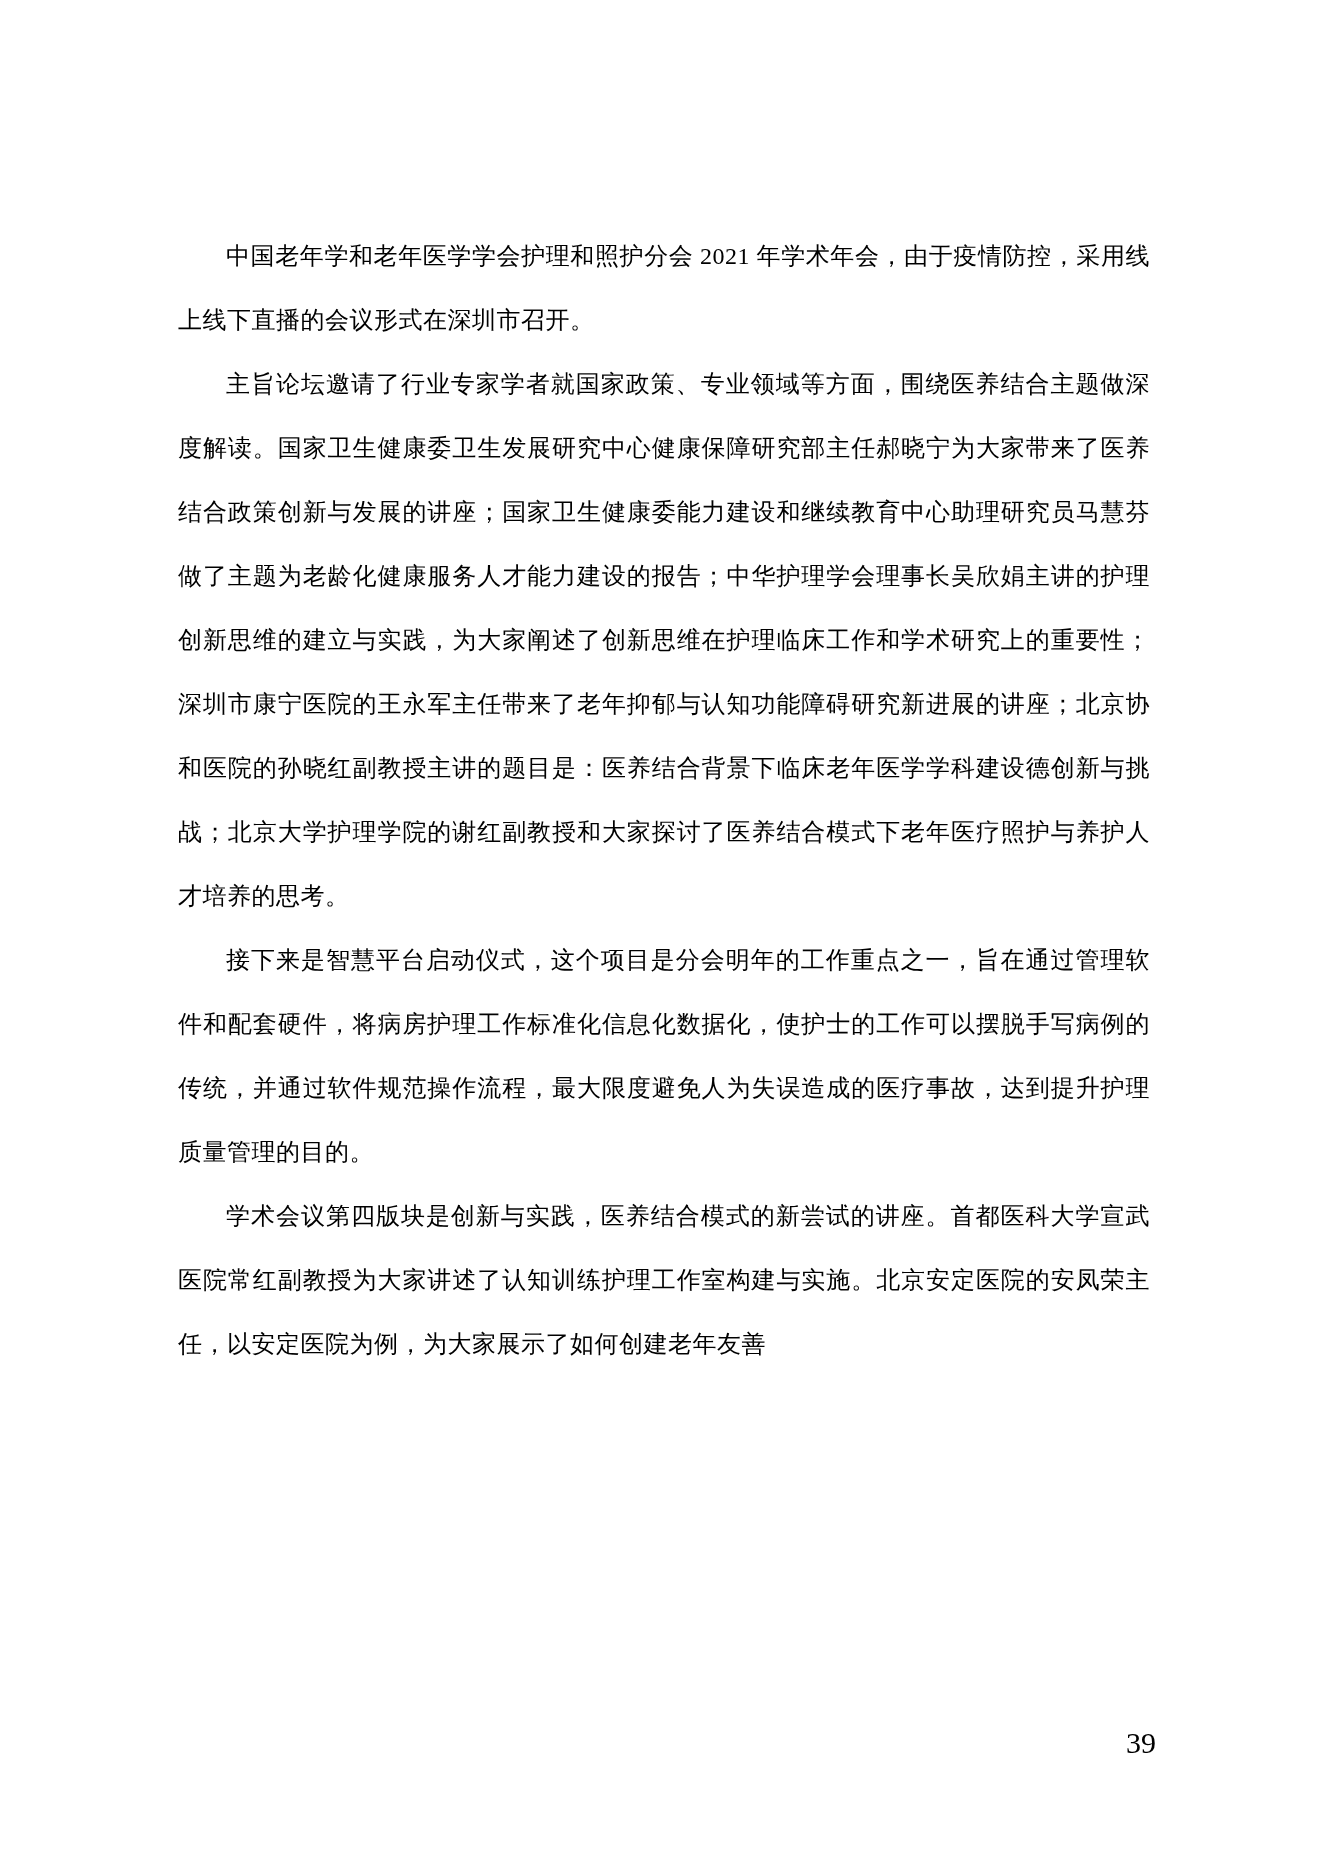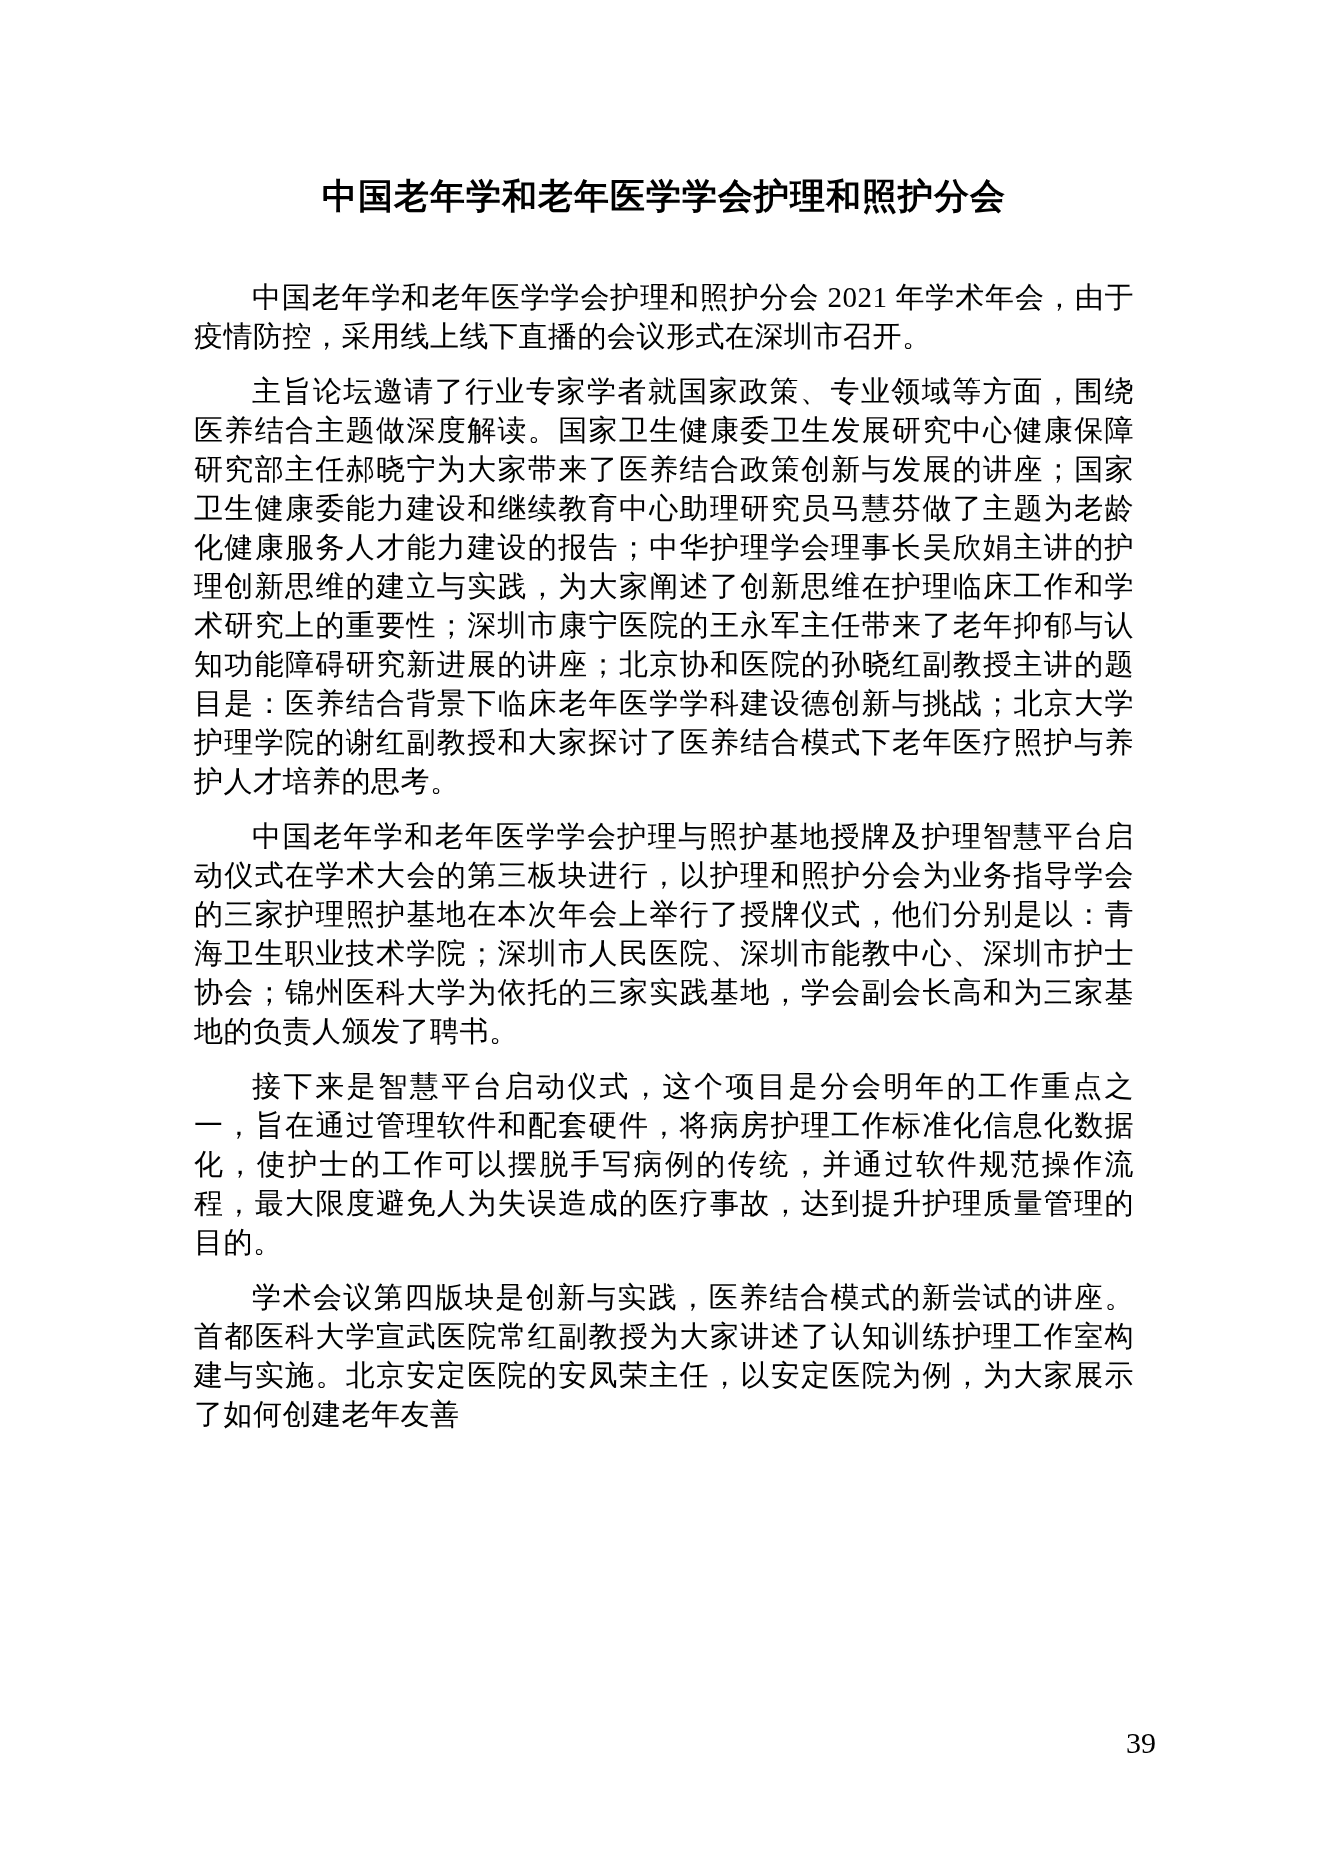--- a/index.html
+++ b/index.html
@@ -30,45 +30,43 @@
     line-height: 54px;
     letter-spacing: 1px;
   }
   .title-line {
     display: block;
   }
   .body-text {
     margin-top: 54px;
   }
   .body-text p {
-    margin: 16px;
-    font-size: 29px;
-    line-height: 39px;
+    margin: 0;
+    font-size: 24px;
+    line-height: 64px;
     text-align: justify;
     text-indent: 2em;
     letter-spacing: 0.5px;
   }
   .page-number {
     position: absolute;
     left: 1126px;
     top: 1726px;
     font-size: 30px;
     line-height: 34px;
   }
 </style>
 </head>
 <body>
 
 <div class="page">
   <div class="content">
     <h1 class="title">
-      <span class="title-line">中国老年学和老年医学学会护理和照护分会</span>
     </h1>
     <div class="body-text" id="paragraph-container">
         <p>中国老年学和老年医学学会护理和照护分会 2021 年学术年会，由于疫情防控，采用线上线下直播的会议形式在深圳市召开。</p>
         <p>主旨论坛邀请了行业专家学者就国家政策、专业领域等方面，围绕医养结合主题做深度解读。国家卫生健康委卫生发展研究中心健康保障研究部主任郝晓宁为大家带来了医养结合政策创新与发展的讲座；国家卫生健康委能力建设和继续教育中心助理研究员马慧芬做了主题为老龄化健康服务人才能力建设的报告；中华护理学会理事长吴欣娟主讲的护理创新思维的建立与实践，为大家阐述了创新思维在护理临床工作和学术研究上的重要性；深圳市康宁医院的王永军主任带来了老年抑郁与认知功能障碍研究新进展的讲座；北京协和医院的孙晓红副教授主讲的题目是：医养结合背景下临床老年医学学科建设德创新与挑战；北京大学护理学院的谢红副教授和大家探讨了医养结合模式下老年医疗照护与养护人才培养的思考。</p>
-        <p>中国老年学和老年医学学会护理与照护基地授牌及护理智慧平台启动仪式在学术大会的第三板块进行，以护理和照护分会为业务指导学会的三家护理照护基地在本次年会上举行了授牌仪式，他们分别是以：青海卫生职业技术学院；深圳市人民医院、深圳市能教中心、深圳市护士协会；锦州医科大学为依托的三家实践基地，学会副会长高和为三家基地的负责人颁发了聘书。</p>
         <p>接下来是智慧平台启动仪式，这个项目是分会明年的工作重点之一，旨在通过管理软件和配套硬件，将病房护理工作标准化信息化数据化，使护士的工作可以摆脱手写病例的传统，并通过软件规范操作流程，最大限度避免人为失误造成的医疗事故，达到提升护理质量管理的目的。</p>
         <p>学术会议第四版块是创新与实践，医养结合模式的新尝试的讲座。首都医科大学宣武医院常红副教授为大家讲述了认知训练护理工作室构建与实施。北京安定医院的安凤荣主任，以安定医院为例，为大家展示了如何创建老年友善</p>
       </div>
   </div>
   <div class="page-number">39</div>
 </div>
 
 </body></html>

